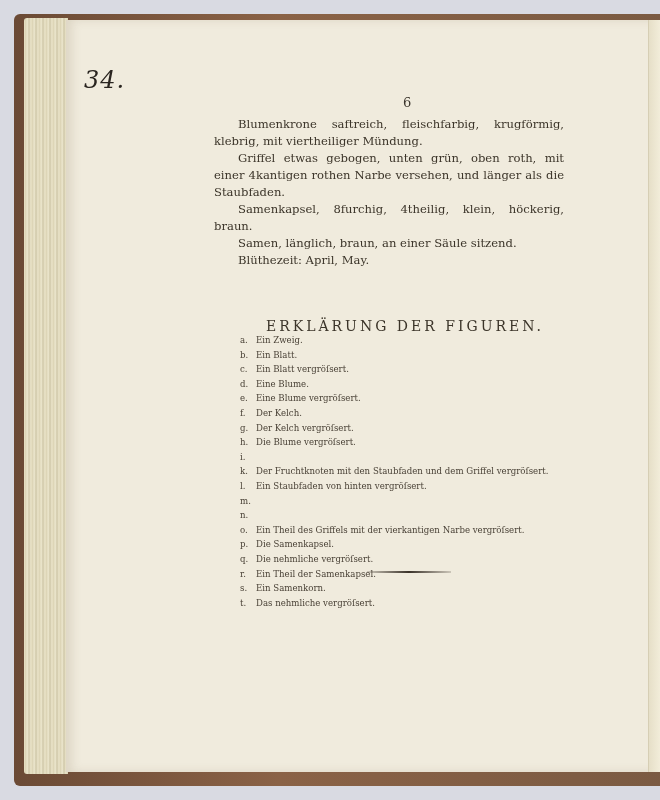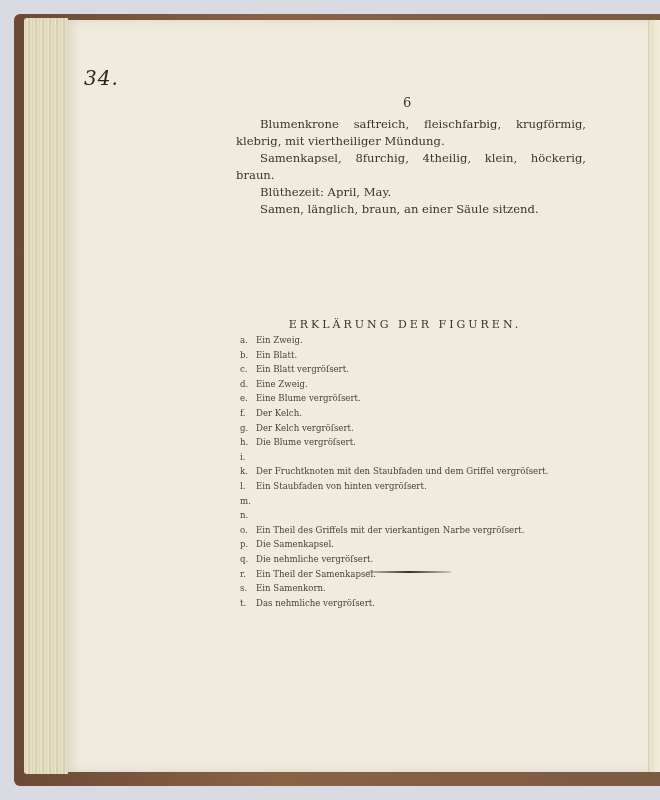--- a/index.html
+++ b/index.html
@@ -24,34 +24,34 @@
     box-shadow: inset 6px 0 10px rgba(120,100,70,0.15);
   }
   .page-right-edge {
     position:absolute; left:648px; top:20px; width:12px; height:752px;
     background:linear-gradient(90deg,#e6dfc8,#f3eedb);
     border-left:1px solid #d6ceb4;
   }
   .handwritten {
     position:absolute; left:84px; top:66px;
     font-family:"DejaVu Serif", serif; font-style:italic;
-    font-size:20px; color:#2a2520; letter-spacing:1px;
+    font-size:24px; color:#2a2520; letter-spacing:1px;
   }
   .page-number {
     position:absolute; left:403px; top:95px; font-size:13px; color:#3a342c;
   }
   .body-text {
-    position:absolute; left:236px; top:116px; width:350px;
+    position:absolute; left:214px; top:116px; width:350px;
     font-size:11.6px; line-height:17px; color:#3b3429;
     text-align:justify;
   }
   .body-text p { margin:0; text-indent:24px; }
   .heading {
     position:absolute; left:230px; top:318px; width:350px;
-    text-align:center; font-size:11px; letter-spacing:3px; color:#3b3429;
+    text-align:center; font-size:14px; letter-spacing:3px; color:#3b3429;
   }
   .figures {
     position:absolute; left:240px; top:333px; width:340px;
     font-size:8.6px; line-height:14.6px; color:#4a4237;
   }
   .fig-row { display:flex; white-space:nowrap; }
   .fig-letter { width:16px; flex:none; }
   .rule {
     position:absolute; left:367px; top:571px; width:84px; height:2px;
     background:linear-gradient(90deg,rgba(60,50,40,0.2),#3a3229 50%,rgba(60,50,40,0.2));
@@ -63,43 +63,44 @@
 <div class="cover"></div>
 <div class="edges"></div>
 <div class="page"></div>
 <div class="page-right-edge"></div>
 
 <div class="handwritten">34.</div>
 <div class="page-number">6</div>
 
 <div class="body-text">
   <p>Blumenkrone saftreich, fleischfarbig, krugförmig, klebrig, mit viertheiliger Mündung.</p>
+  <p>Griffel etwas gebogen, unten grün, oben roth, mit einer 4kantigen rothen Narbe versehen, und länger als die Staubfaden.</p>
   <p>Samenkapsel, 8furchig, 4theilig, klein, höckerig, braun.</p>
+  <p>Samen, länglich, braun, an einer Säule sitzend.</p>
   <p>Blüthezeit: April, May.</p>
-  <p>Samen, länglich, braun, an einer Säule sitzend.</p>
 </div>
 
 <div class="heading">ERKLÄRUNG DER FIGUREN.</div>
 
 <div class="figures">
   <div class="fig-row">
       <span class="fig-letter">a.</span>
       <span>Ein Zweig.</span>
     </div>
   <div class="fig-row">
       <span class="fig-letter">b.</span>
       <span>Ein Blatt.</span>
     </div>
   <div class="fig-row">
       <span class="fig-letter">c.</span>
       <span>Ein Blatt vergröſsert.</span>
     </div>
   <div class="fig-row">
       <span class="fig-letter">d.</span>
-      <span>Eine Zweig.</span>
+      <span>Eine Blume.</span>
     </div>
   <div class="fig-row">
       <span class="fig-letter">e.</span>
       <span>Eine Blume vergröſsert.</span>
     </div>
   <div class="fig-row">
       <span class="fig-letter">f.</span>
       <span>Der Kelch.</span>
     </div>
   <div class="fig-row">

